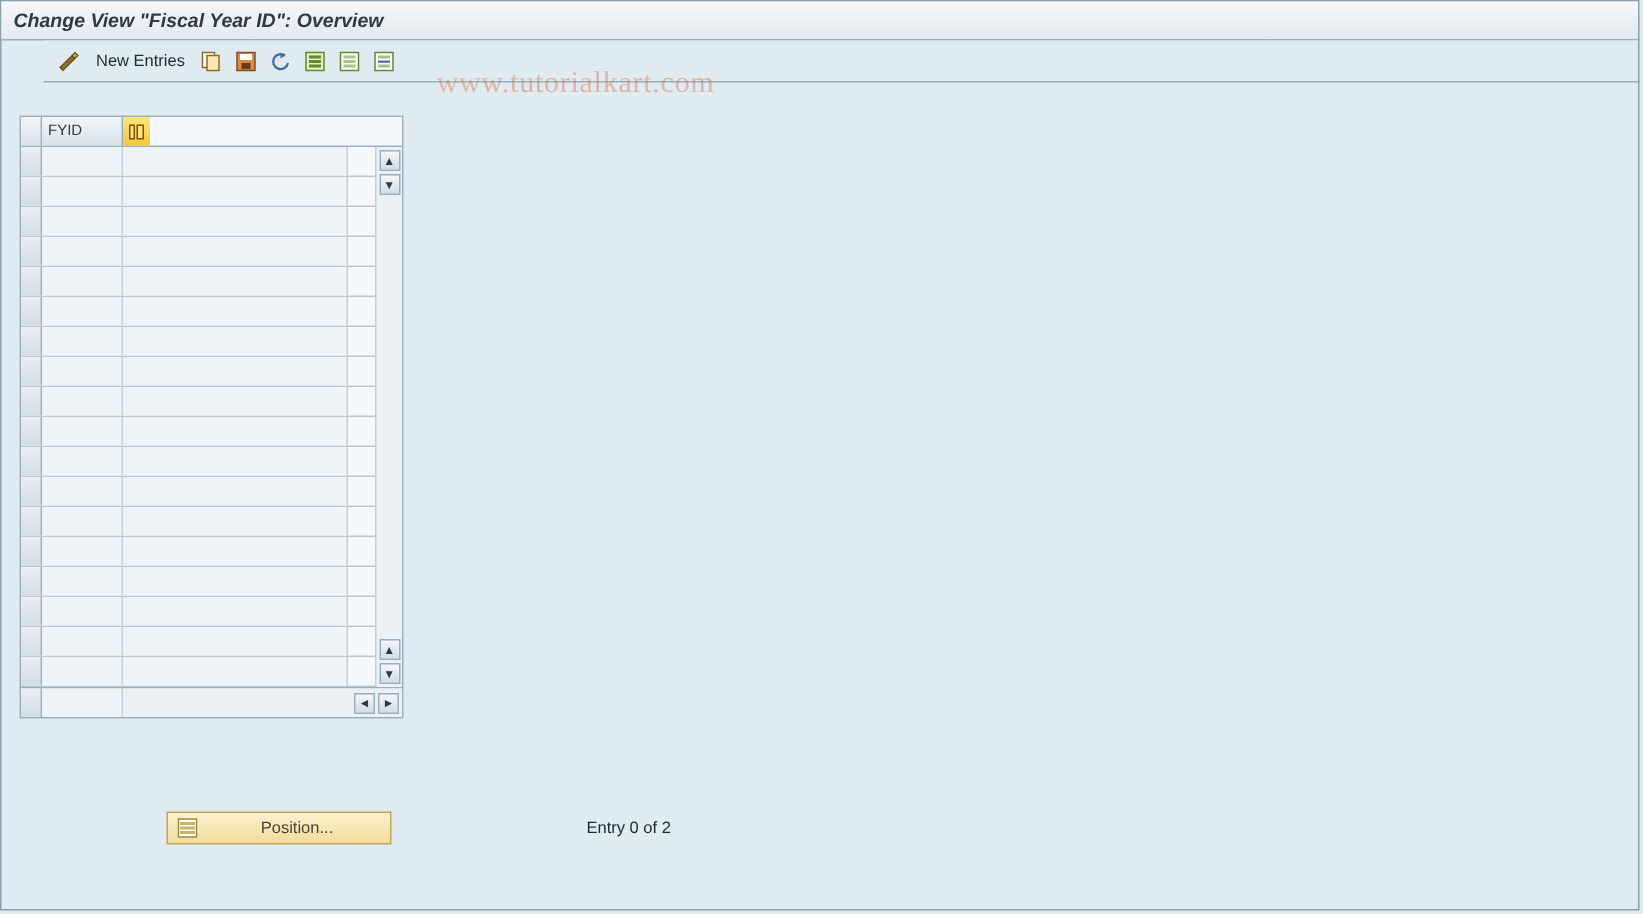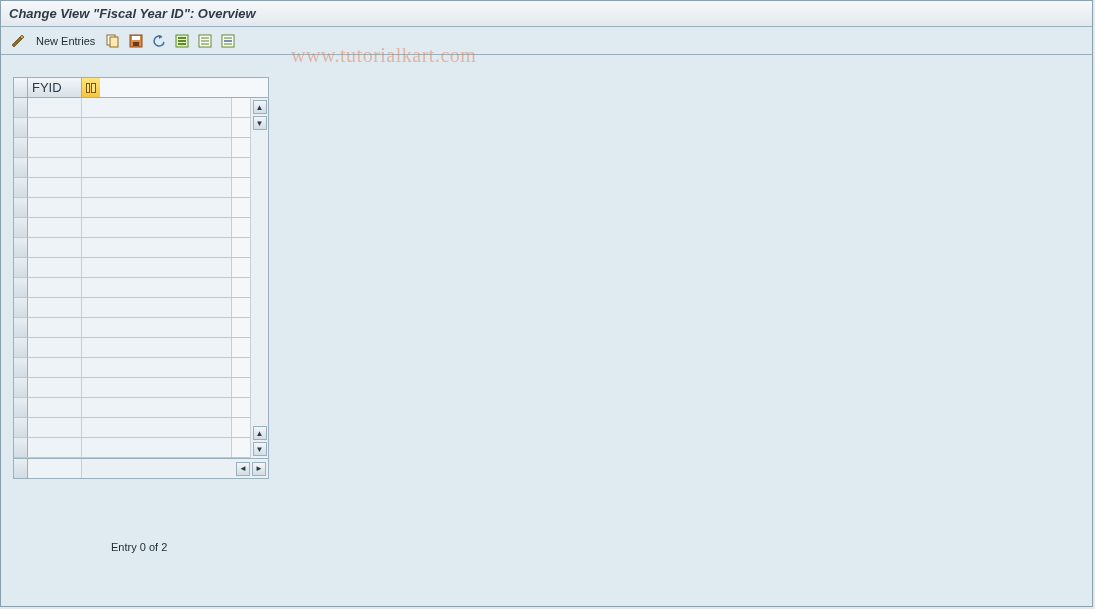--- a/index.html
+++ b/index.html
@@ -34,20 +34,21 @@
     color: #2f3b44;
   }
   
   .toolbar {
     height: 28px;
     display: flex; align-items: center;
     gap: 5px;
     padding: 0 8px;
     border-bottom: 1px solid #9ab0bd;
     background: #dfeaf1;
+    margin-left: 28px;
   }
   .tool-icon {
     width: 18px; height: 18px;
     display: flex; align-items: center; justify-content: center;
     cursor: pointer;
   }
   .tool-icon svg { display:block; }
   .new-entries {
     font-size: 11px; color: #1b2a33;
     padding: 0 4px; cursor: pointer;
@@ -78,21 +79,21 @@
   .grid-header .rowsel-h {
     width: 14px;
     background: linear-gradient(#f3f6f9,#d7e1e8);
     border-right: 1px solid #9ab0bd;
   }
   .grid-header .col {
     background: linear-gradient(#f3f6f9,#d7e1e8);
     border-right: 1px solid #9ab0bd;
     display: flex; align-items: center;
     padding-left: 4px;
-    font-size: 13px; color: #2b3a44;
+    font-size: 10px; color: #2b3a44;
     cursor: pointer;
   }
   .grid-header .col.c1 { width: 54px; }
   .grid-header .col.c2 { width: 150px; }
   .grid-header .config {
     width: 18px;
     background: linear-gradient(#ffe57a,#f5c63f);
     display:flex;align-items:center;justify-content:center;
     cursor: pointer;
   }
@@ -361,16 +362,27 @@
       <div class="rowsel-h"></div>
       <div class="spacer1"></div>
       <div class="hscroll">
         <div class="sbtn">◄</div>
         <div class="sbtn">►</div>
       </div>
     </div>
   </div>
 
   <div class="bottom-row">
+    <div class="pos-btn">
+      <span class="pos-icon">
+        <svg width="14" height="14">
+            <rect x="1" y="1" width="12" height="12" fill="#fff" stroke="#9f8942"></rect>
+            <rect x="2" y="3" width="10" height="2" fill="#c9b56a"></rect>
+            <rect x="2" y="6" width="10" height="2" fill="#c9b56a"></rect>
+            <rect x="2" y="9" width="10" height="2" fill="#c9b56a"></rect>
+          </svg>
+      </span>
+      <span class="pos-label">Position...</span>
+    </div>
     <div class="entry-status">Entry 0 of 2</div>
   </div>
 
 </div>
 
 </body></html>

